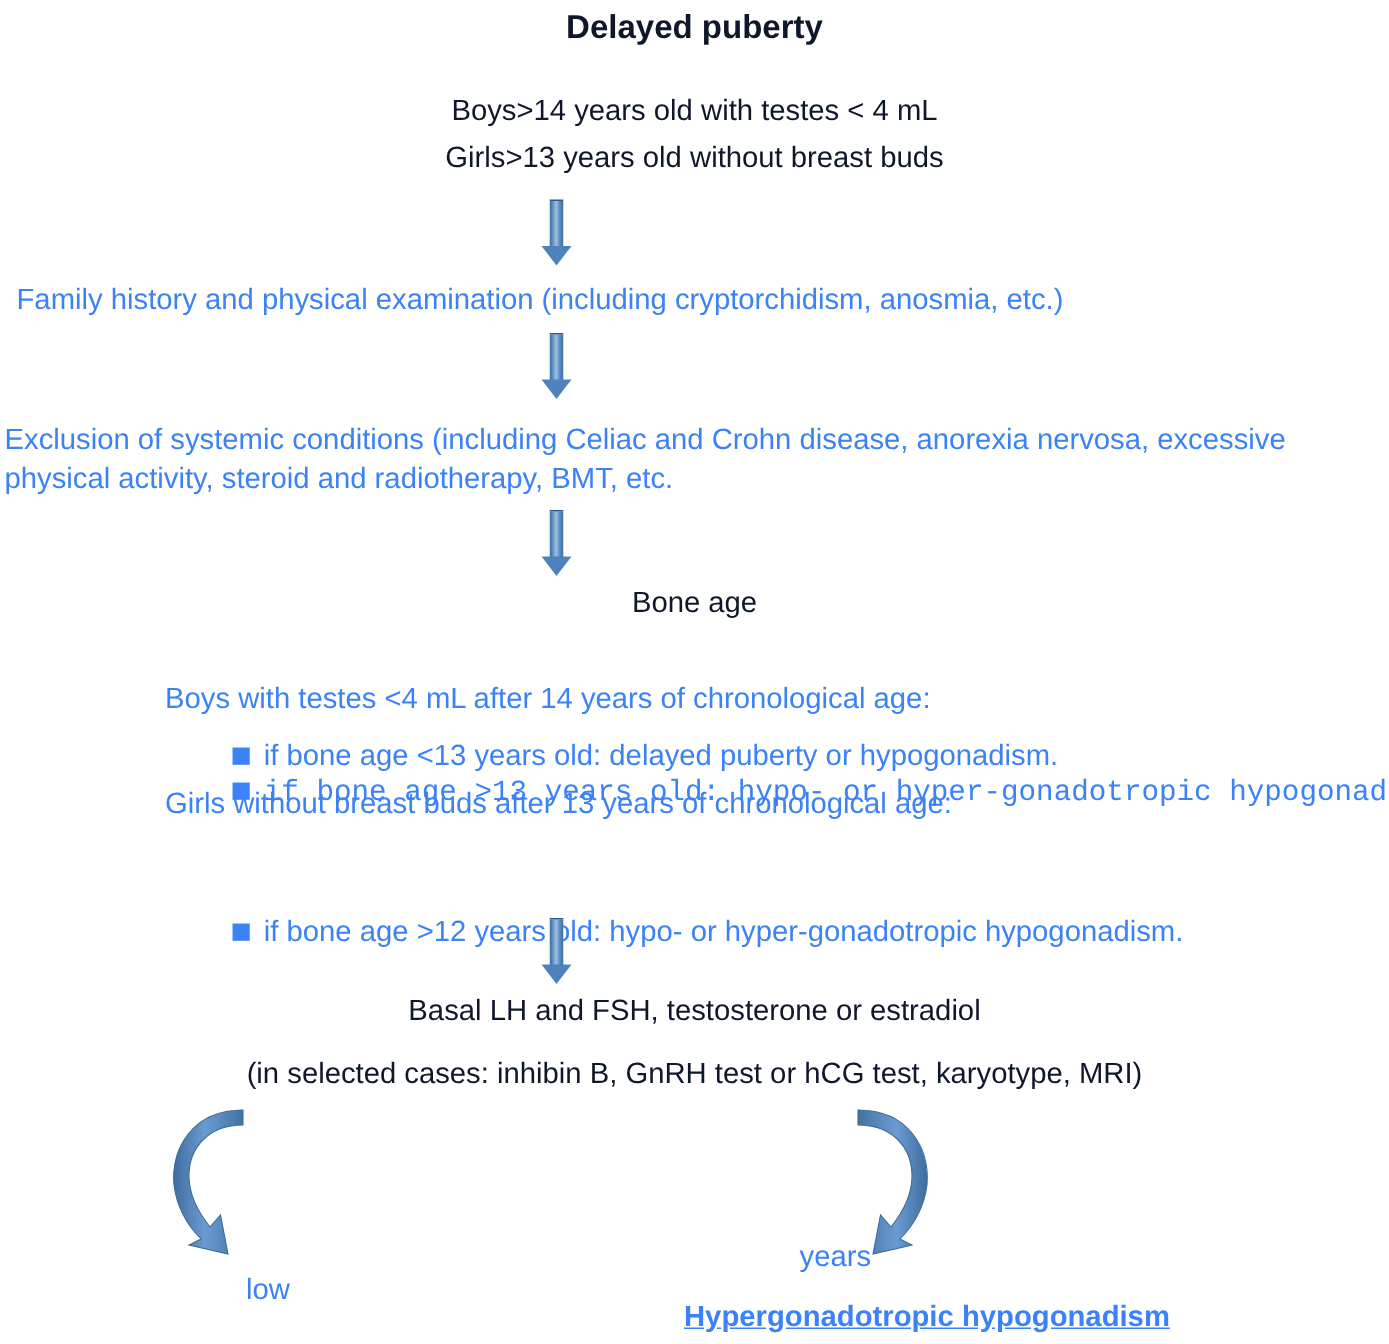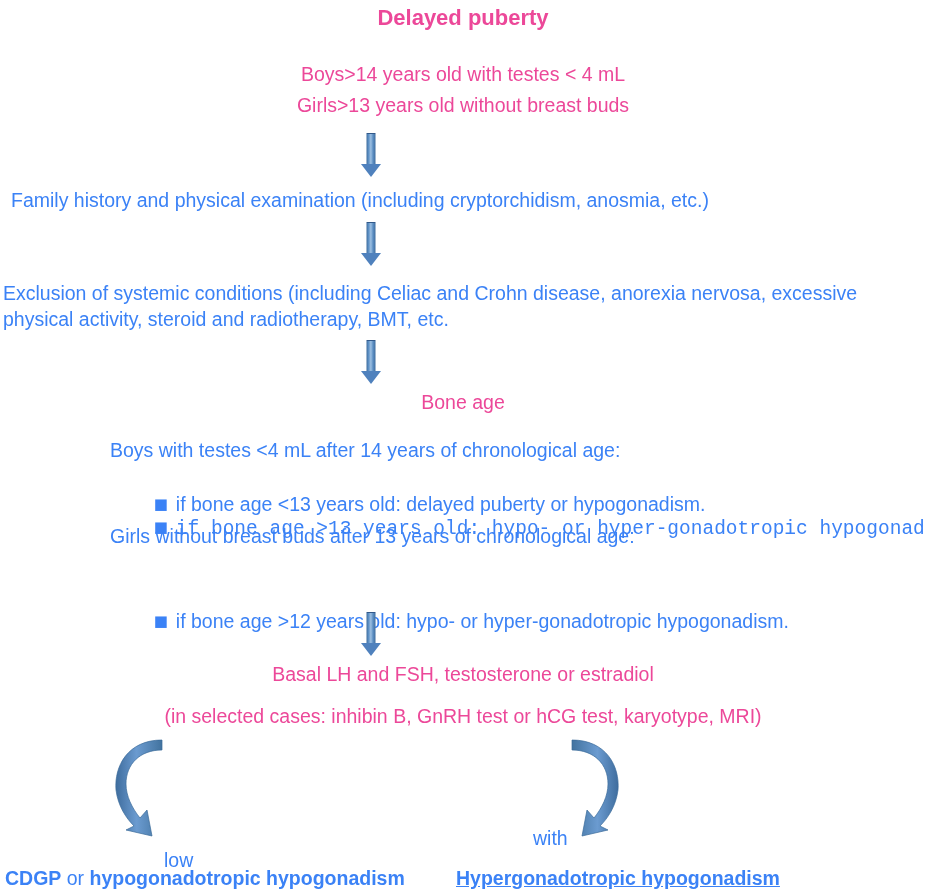--- a/index.html
+++ b/index.html
@@ -8,21 +8,21 @@
     background:#ffffff;
     font-family:"Liberation Sans", sans-serif;
     color:#000000;
     position:relative;
     overflow:hidden;
     -webkit-font-smoothing:antialiased;
   }
   .stage{position:relative;width:926px;height:896px;}
 
   .txt{position:absolute;white-space:pre;font-size:19.5px;line-height:1.32;color:#3b82f6;}
-  .ctr{position:absolute;width:100%;left:0;text-align:center;font-size:19.5px;line-height:1.32;color:#ec4899;}
+  .ctr{position:absolute;width:100%;left:0;text-align:center;font-size:19.5px;line-height:1.32;color:#0f172a;}
   .title{font-weight:bold;font-size:22px;}
   .bold{font-weight:bold;}
   .reg{font-weight:normal;}
 
   
   .varrow{position:absolute;}
   .vshaft{position:absolute;left:50%;transform:translateX(-50%);
           background:linear-gradient(to right,#3f6d9e 0%,#5c8fc4 22%,#9dc0e2 48%,#5c8fc4 72%,#3f6d9e 100%);
           width:9px;top:0;border-top:1px solid #32598a;}
   .vhead{position:absolute;left:50%;transform:translateX(-50%);width:0;height:0;
@@ -57,21 +57,21 @@
   <div class="txt" style="left:3px;top:281px;">Exclusion of systemic conditions (including Celiac and Crohn disease, anorexia nervosa, excessive</div>
   <div class="txt" style="left:3px;top:307px;">physical activity, steroid and radiotherapy, BMT, etc.</div>
 
   <div class="varrow" style="left:359px;top:340px;width:24px;height:44px;">
     <div class="vshaft" style="height:31px;"></div>
     <div class="vhead" style="top:31px;"></div>
   </div>
 
   <div class="ctr" style="top:390px;">Bone age</div>
 
-  <div class="txt" style="left:110px;top:438px;">Boys with testes &lt;4 mL after 14 years of chronological age:</div>
+  <div class="txt" style="left:110px;top:454px;">Boys with testes &lt;4 mL after 14 years of chronological age:</div>
   <div class="txt" style="left:132px;top:466px;">
     <span class="blk">■</span><span style="padding-left:8px;">if bone age &lt;13 years old: delayed puberty or hypogonadism.</span>
   </div>
   <div class="txt" style="left:132px;top:489px;">
     <span class="blk">■</span><span style="padding-left:8px;font-family:Liberation Mono, monospace;">if bone age &gt;13 years old: hypo- or hyper-gonadotropic hypogonadism.</span>
   </div>
 
   <div class="txt" style="left:110px;top:524px;">Girls without breast buds after 13 years of chronological age:</div>
   <div class="txt" style="left:132px;top:583px;">
     <span class="blk">■</span><span style="padding-left:8px;">if bone age &gt;12 years old: hypo- or hyper-gonadotropic hypogonadism.</span>
@@ -119,18 +119,17 @@
              L 84,100
              L 58,106
              L 63,80
              L 70,88
              C 78,78 84,66 84,54
              C 84,34 70,20 48,20
              Z" fill="url(#gradR)" stroke="#3a6a9a" stroke-width="0.7"></path>
   </svg>
 
   <div class="txt" style="left:164px;top:848px;">low</div>
-  <div class="txt" style="left:533px;top:826px;">with</div>
+  <div class="txt" style="left:533px;top:826px;">years</div>
 
-  <div class="txt" style="left:5px;top:866px;font-size:19.5px;"><span class="bold">CDGP</span><span class="reg"> or </span><span class="bold">hypogonadotropic hypogonadism</span></div>
   <div class="txt bold" style="left:456px;top:866px;font-size:19.5px;text-decoration:underline;">Hypergonadotropic hypogonadism</div>
 
 </div>
 
 </body></html>

